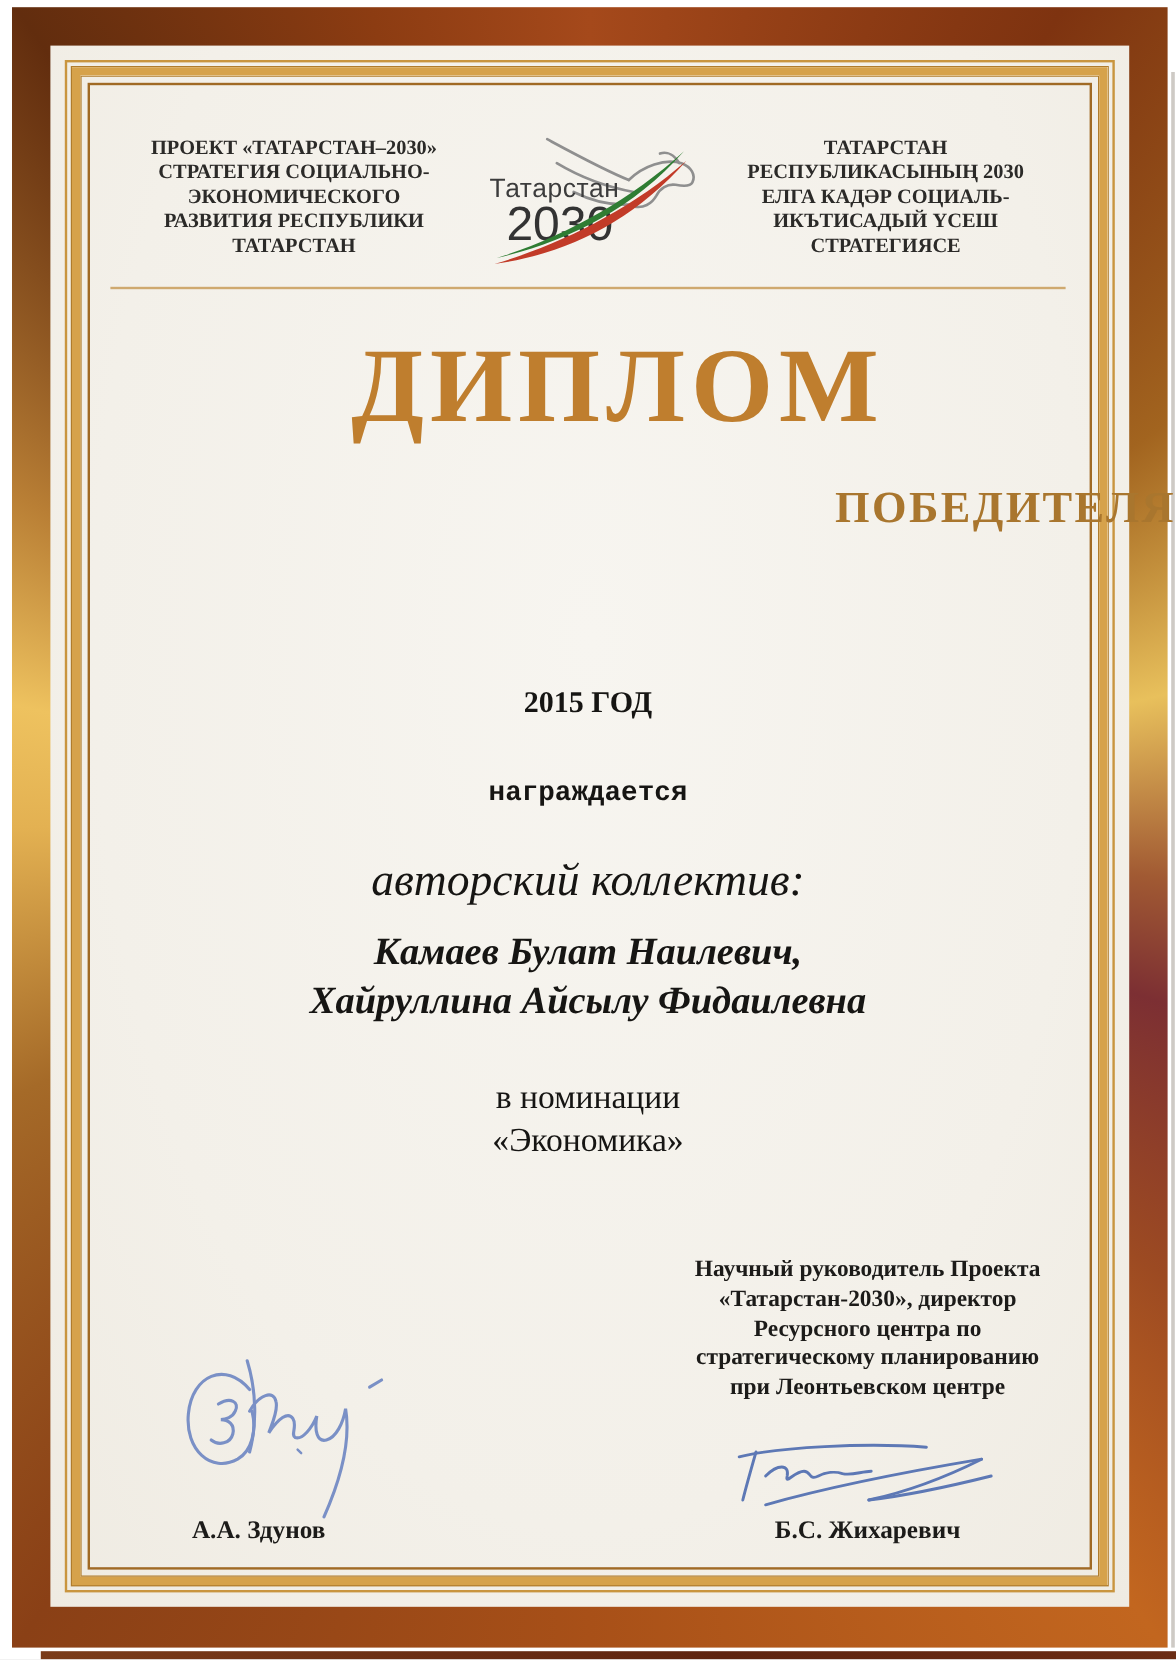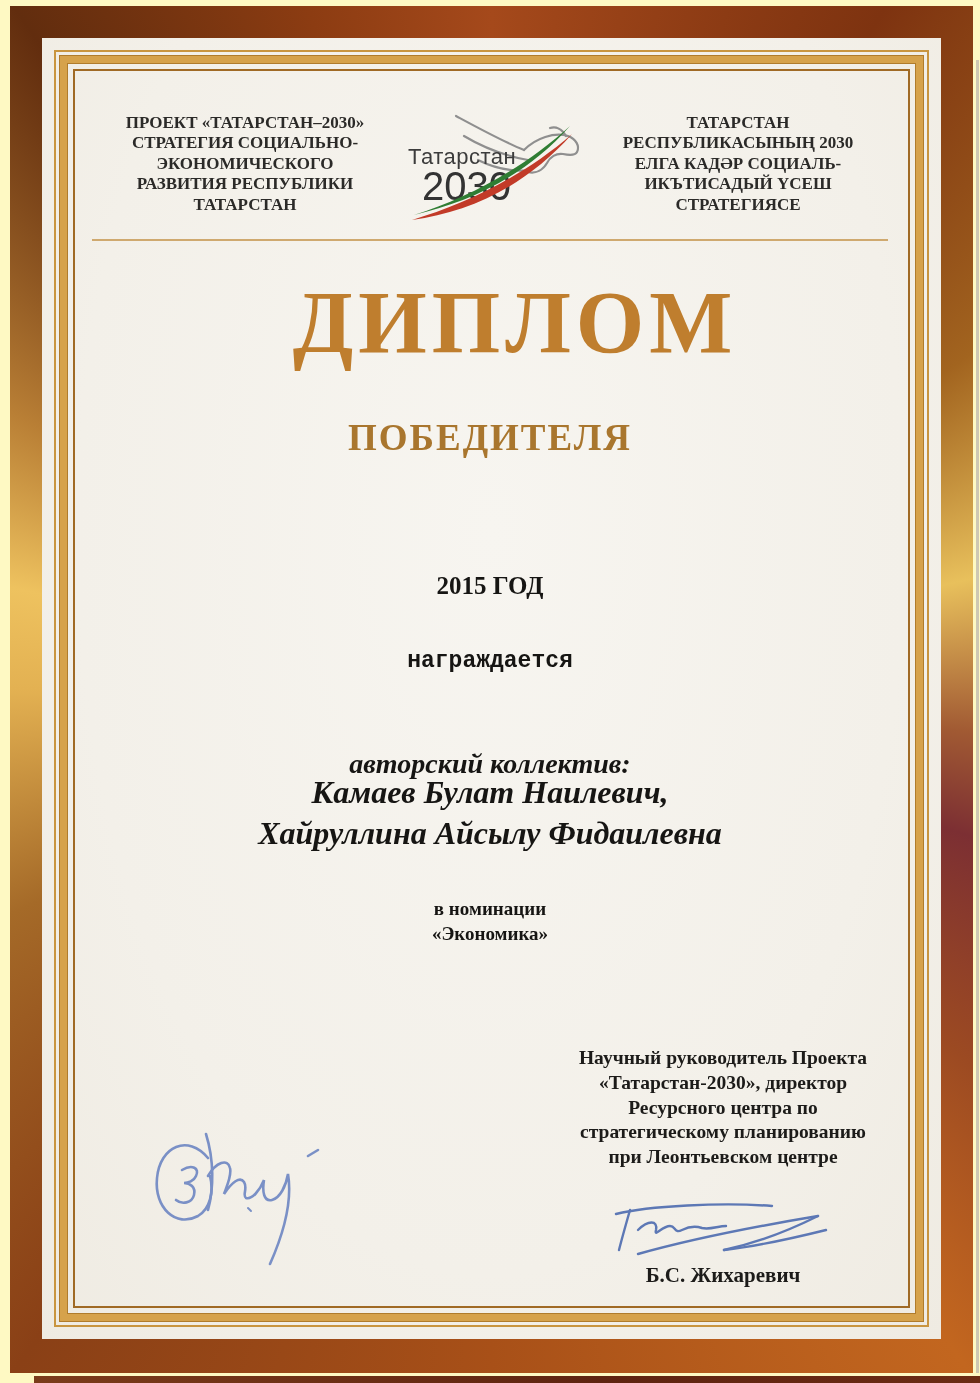--- a/index.html
+++ b/index.html
@@ -1,18 +1,18 @@
 <!DOCTYPE html>
 <html><head>
 <meta charset="utf-8">
 <style>
   html,body { margin:0; padding:0; background:#e8e8e8; }
   .page {
     position:relative; width:980px; height:1383px;
-    background:#fef9c3; overflow:hidden;
+    background:#ffffff; overflow:hidden;
     font-family:"Liberation Serif","DejaVu Serif",serif;
   }
   
   .foil-band {
     position:absolute; left:10px; top:6px; right:7px; bottom:10px;
     background: conic-gradient(from 0deg at 50% 50%,
       #a5491b 0deg, #7e3310 30deg, #a2641f 55deg, #e8c05c 77deg,
       #a15a33 95deg, #7c2f33 107deg, #9c4a22 128deg, #c2661f 145deg,
       #a85018 180deg, #8a4016 215deg, #a56a28 245deg, #e3b152 270deg,
       #eec25f 282deg, #b97f35 300deg, #622d0e 325deg, #8c3c12 345deg, #a5491b 360deg);
@@ -35,23 +35,23 @@
 
   .hdr-block { width:300px; font-weight:bold; font-size:17px; line-height:1.2; color:#2b2a28; }
   .divider { height:2px; background:#cfa96f; }
 
   .title-main { width:100%; left:0; font-weight:bold; font-size:88px; letter-spacing:5px; color:#bf7e2e; }
   .title-sub  { width:100%; left:0; font-weight:bold; font-size:37px; letter-spacing:2px; color:#a9762e; }
 
   .contest { width:100%; left:0; font-weight:bold; font-size:29px; line-height:1.27; color:#161513; }
   .year    { width:100%; left:0; font-weight:bold; font-size:25px; color:#161513; }
   .awarded { width:100%; left:0; font-weight:bold; font-size:23px; color:#161513; }
-  .team    { width:100%; left:0; font-weight:bold; font-style:italic; font-size:28px; color:#161513;margin-top:36px; }
+  .team    { width:100%; left:0; font-weight:normal; font-style:italic; font-size:38px; color:#161513; }
   .names   { width:100%; left:0; font-weight:bold; font-style:italic; font-size:32px; line-height:1.27; color:#161513; }
-  .nomination { width:100%; left:0; font-weight:bold; font-size:19px; line-height:1.3; color:#161513; }
+  .nomination { width:100%; left:0; font-weight:normal; font-size:28px; line-height:1.3; color:#161513; }
 
   .signer-title { font-weight:bold; font-size:20px; line-height:1.27; color:#1c1b19; }
   .signer-title.right { font-size:19.5px; }
   .signer-name { font-weight:bold; font-size:21px; color:#1c1b19; }
 
   .logo-box { width:190px; height:118px; }
   svg text { font-family:"Liberation Sans","DejaVu Sans",sans-serif; }
 </style>
 </head>
 <body>
@@ -95,21 +95,21 @@
 
   <div class="abs hdr-block center pre" style="left:588px; top:113px;">ТАТАРСТАН
 РЕСПУБЛИКАСЫНЫҢ 2030
 ЕЛГА КАДӘР СОЦИАЛЬ-
 ИКЪТИСАДЫЙ ҮСЕШ
 СТРАТЕГИЯСЕ</div>
 
   <div class="abs divider" style="left:92px; top:239px; width:796px;"></div>
 
   <div class="abs center title-main" style="top:272px;margin-left:25px;">ДИПЛОМ</div>
-  <div class="abs center title-sub" style="top:416px;">ПОБЕДИТЕЛЯ</div>
+  <div class="abs center title-sub" style="top:402px;text-align:right;">ПОБЕДИТЕЛЯ</div>
 
   <div class="abs center year" style="top:572px;">2015 ГОД</div>
 
   <div class="abs center awarded" style="top:648px;font-family:Liberation Mono, monospace;">награждается</div>
   <div class="abs center team" style="top:712px;">авторский коллектив:</div>
   <div class="abs center names pre" style="top:772px;">Камаев Булат Наилевич,
 Хайруллина Айсылу Фидаилевна</div>
   <div class="abs center nomination pre" style="top:897px;">в номинации
 «Экономика»</div>
 
@@ -118,20 +118,21 @@
     <g stroke="#7a90c6" stroke-width="2.6" fill="none" stroke-linecap="round">
       <path d="M68,46 C48,22 20,34 17,66 C14,96 36,116 58,104 C70,97 74,80 70,64"></path>
       <path d="M42,58 C52,52 60,56 56,64 C54,69 48,71 44,71 C50,71 56,75 54,83 C52,91 42,93 36,88"></path>
       <path d="M66,22 C74,48 74,76 68,98"></path>
       <path d="M68,64 C76,50 88,46 90,56 C92,64 86,76 84,82 C92,70 100,64 104,70 C108,76 102,84 106,86 C112,88 120,78 124,68 C122,80 124,90 132,88 C140,86 146,74 148,62 C152,86 146,116 130,152"></path>
       <path d="M168,44 L178,38"></path>
       <path d="M108,96 l3,3" stroke-width="2"></path>
     </g>
   </svg>
 
+  <div class="abs center signer-name" style="left:88px; top:1263px; width:255px;">А.А. Здунов</div>
 
   <div class="abs center signer-title right pre" style="left:543px; top:1046px; width:360px;">Научный руководитель Проекта
 «Татарстан-2030», директор
 Ресурсного центра по
 стратегическому планированию
 при Леонтьевском центре</div>
 
   <svg class="abs" style="left:602px; top:1188px;" width="240" height="78" viewBox="0 0 240 78">
     <g stroke="#5d78b5" stroke-width="2.4" fill="none" stroke-linecap="round">
       <path d="M14,26 C46,18 120,14 170,18"></path>

